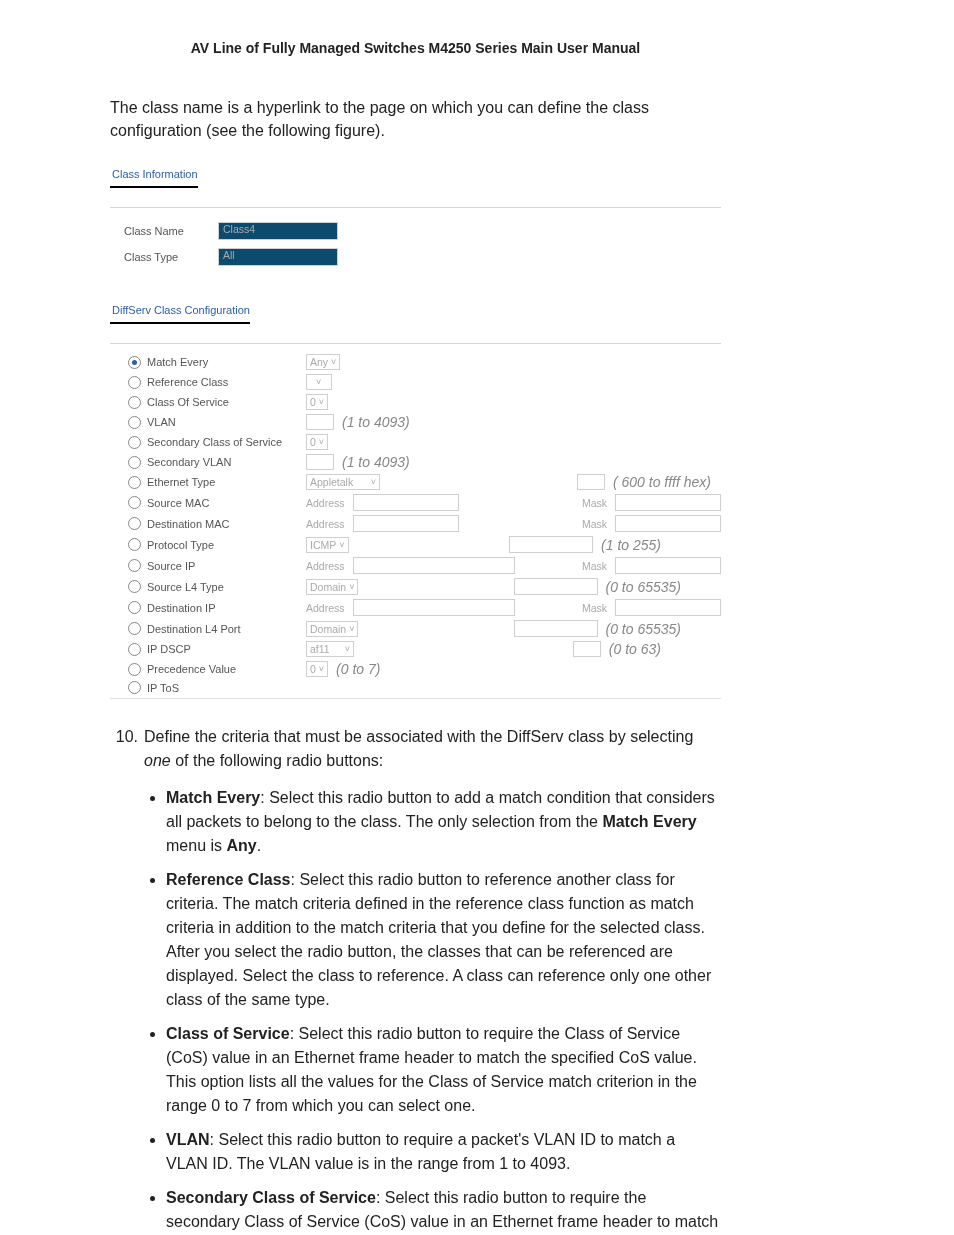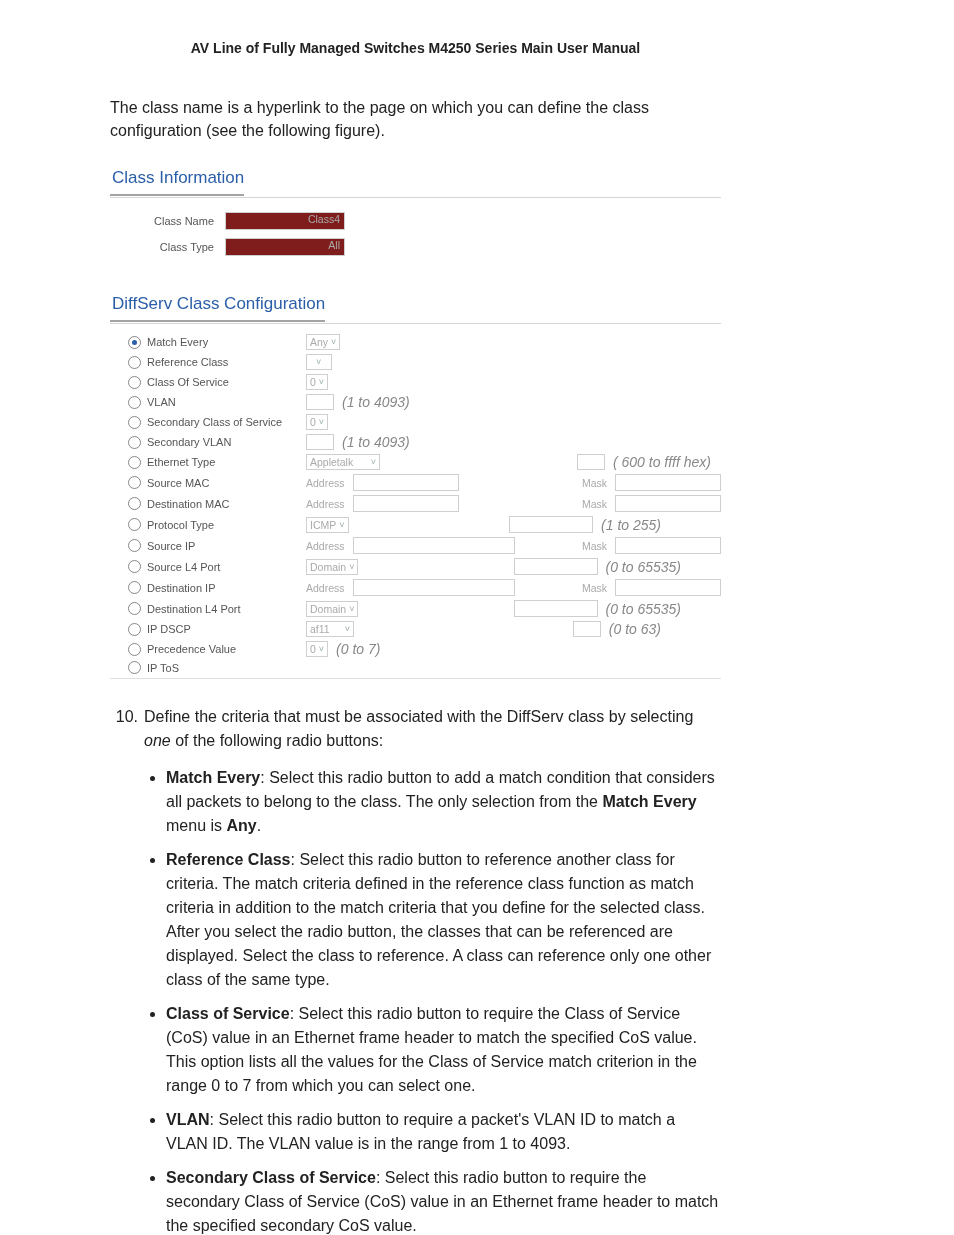--- a/index.html
+++ b/index.html
@@ -35,51 +35,50 @@
     color: #555;
     border: 1px solid #e0e0e0;
     border-top: none;
     border-left: none;
     border-right: none;
     padding-bottom: 4px;
     margin-bottom: 26px;
   }
   .panel-title {
     color: #2a5ea8;
-    font-size: 17px;
+    font-size: 11px;
     padding: 4px 0 6px 2px;
-    border-bottom: 2px solid #a3a3a3;
+    border-bottom: 2px solid #000000;
     width: fit-content;
-    margin-bottom: 2px;
+    margin-bottom: 20px;
   }
   .panel-underline {
     border-bottom: 1px solid #d5d5d5;
     width: 100%;
     margin-top: -1px;
     margin-bottom: 10px;
   }
   .kv-row {
     display: flex;
     align-items: center;
-    gap: 11px;
+    gap: 4px;
     padding: 4px 0 4px 14px;
-    text-align: right;
   }
   .kv-label {
     width: 90px;
     color: #555;
   }
   .text-input {
     width: 110px;
     height: 16px;
     border: 1px solid #cfcfcf;
     color: #aaa;
     padding: 0 4px;
     font-size: 10.5px;
-    background: #7f1d1d;
+    background: #0c4a6e;
   }
 
   .config-table {
     display: grid;
     grid-template-columns: 190px 1fr;
     row-gap: 4px;
     column-gap: 6px;
     align-items: center;
   }
   .radio-cell {
@@ -331,21 +330,21 @@
       <div class="ctrl-line">
         <span class="plain-label">Address</span>
         <span class="wide-input w-140"></span>
         <span class="spacer"></span>
         <span class="plain-label">Mask</span>
         <span class="wide-input w-100"></span>
       </div>
 
       <div class="radio-cell">
         <span class="radio"></span>
-          <span>Source L4 Port</span>
+          <span>Source L4 Type</span>
       </div>
       <div class="ctrl-line">
         <span class="sel-box" style="min-width:40px; justify-content:space-between;">
             <span>Domain</span>
             <span class="chev">˅</span>
           </span>
         <span class="spacer"></span>
         <span class="wide-input w-70"></span>
         <span class="range-text" style="margin-right:40px;">(0 to 65535)</span>
       </div>

